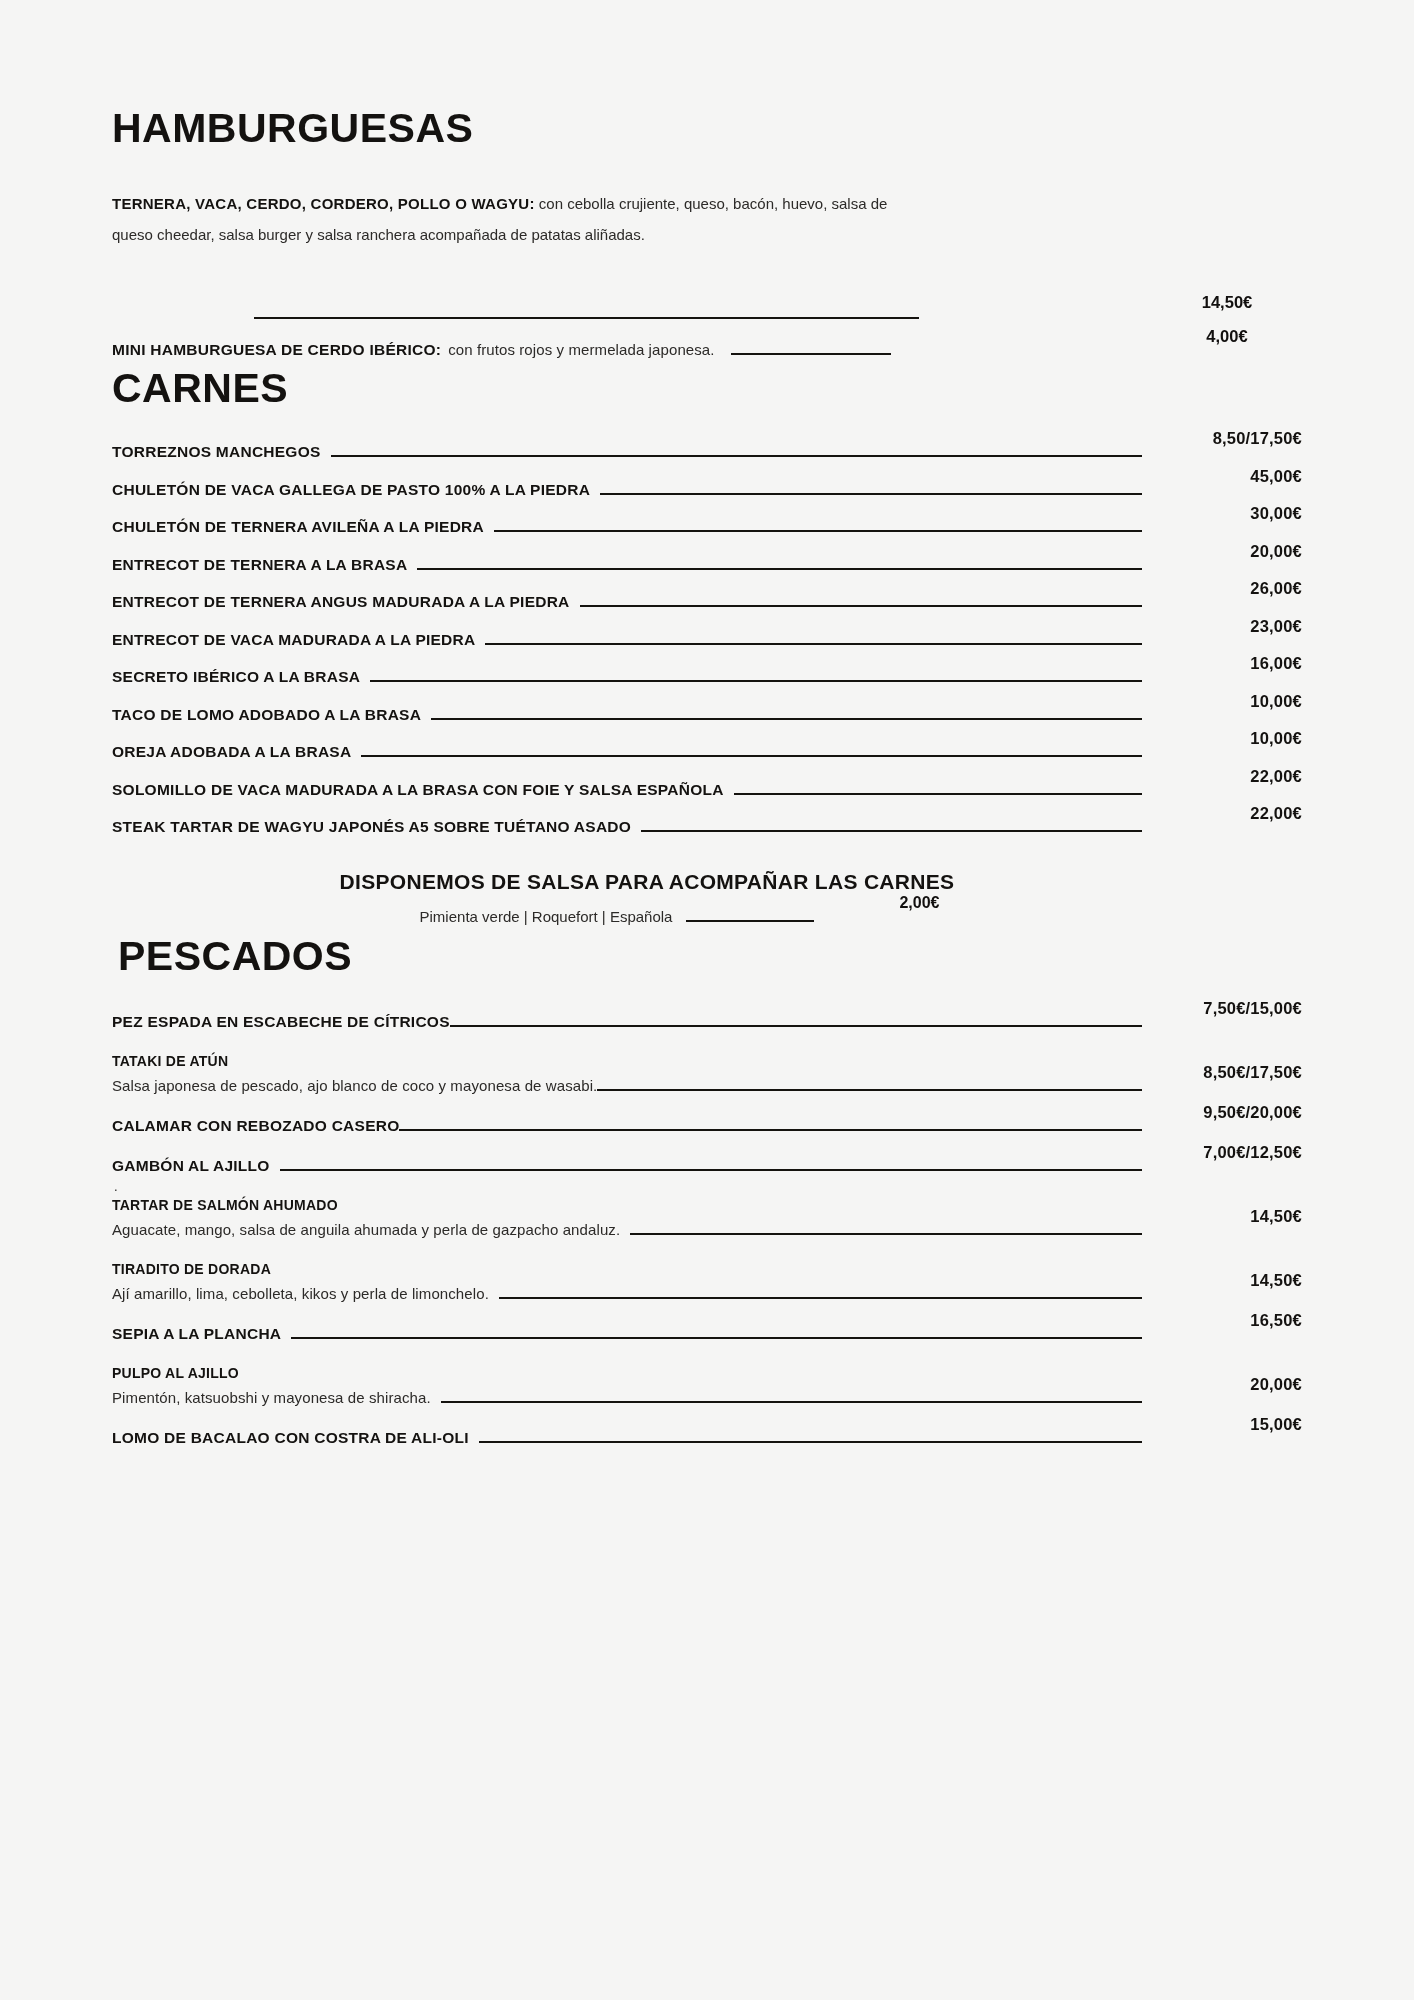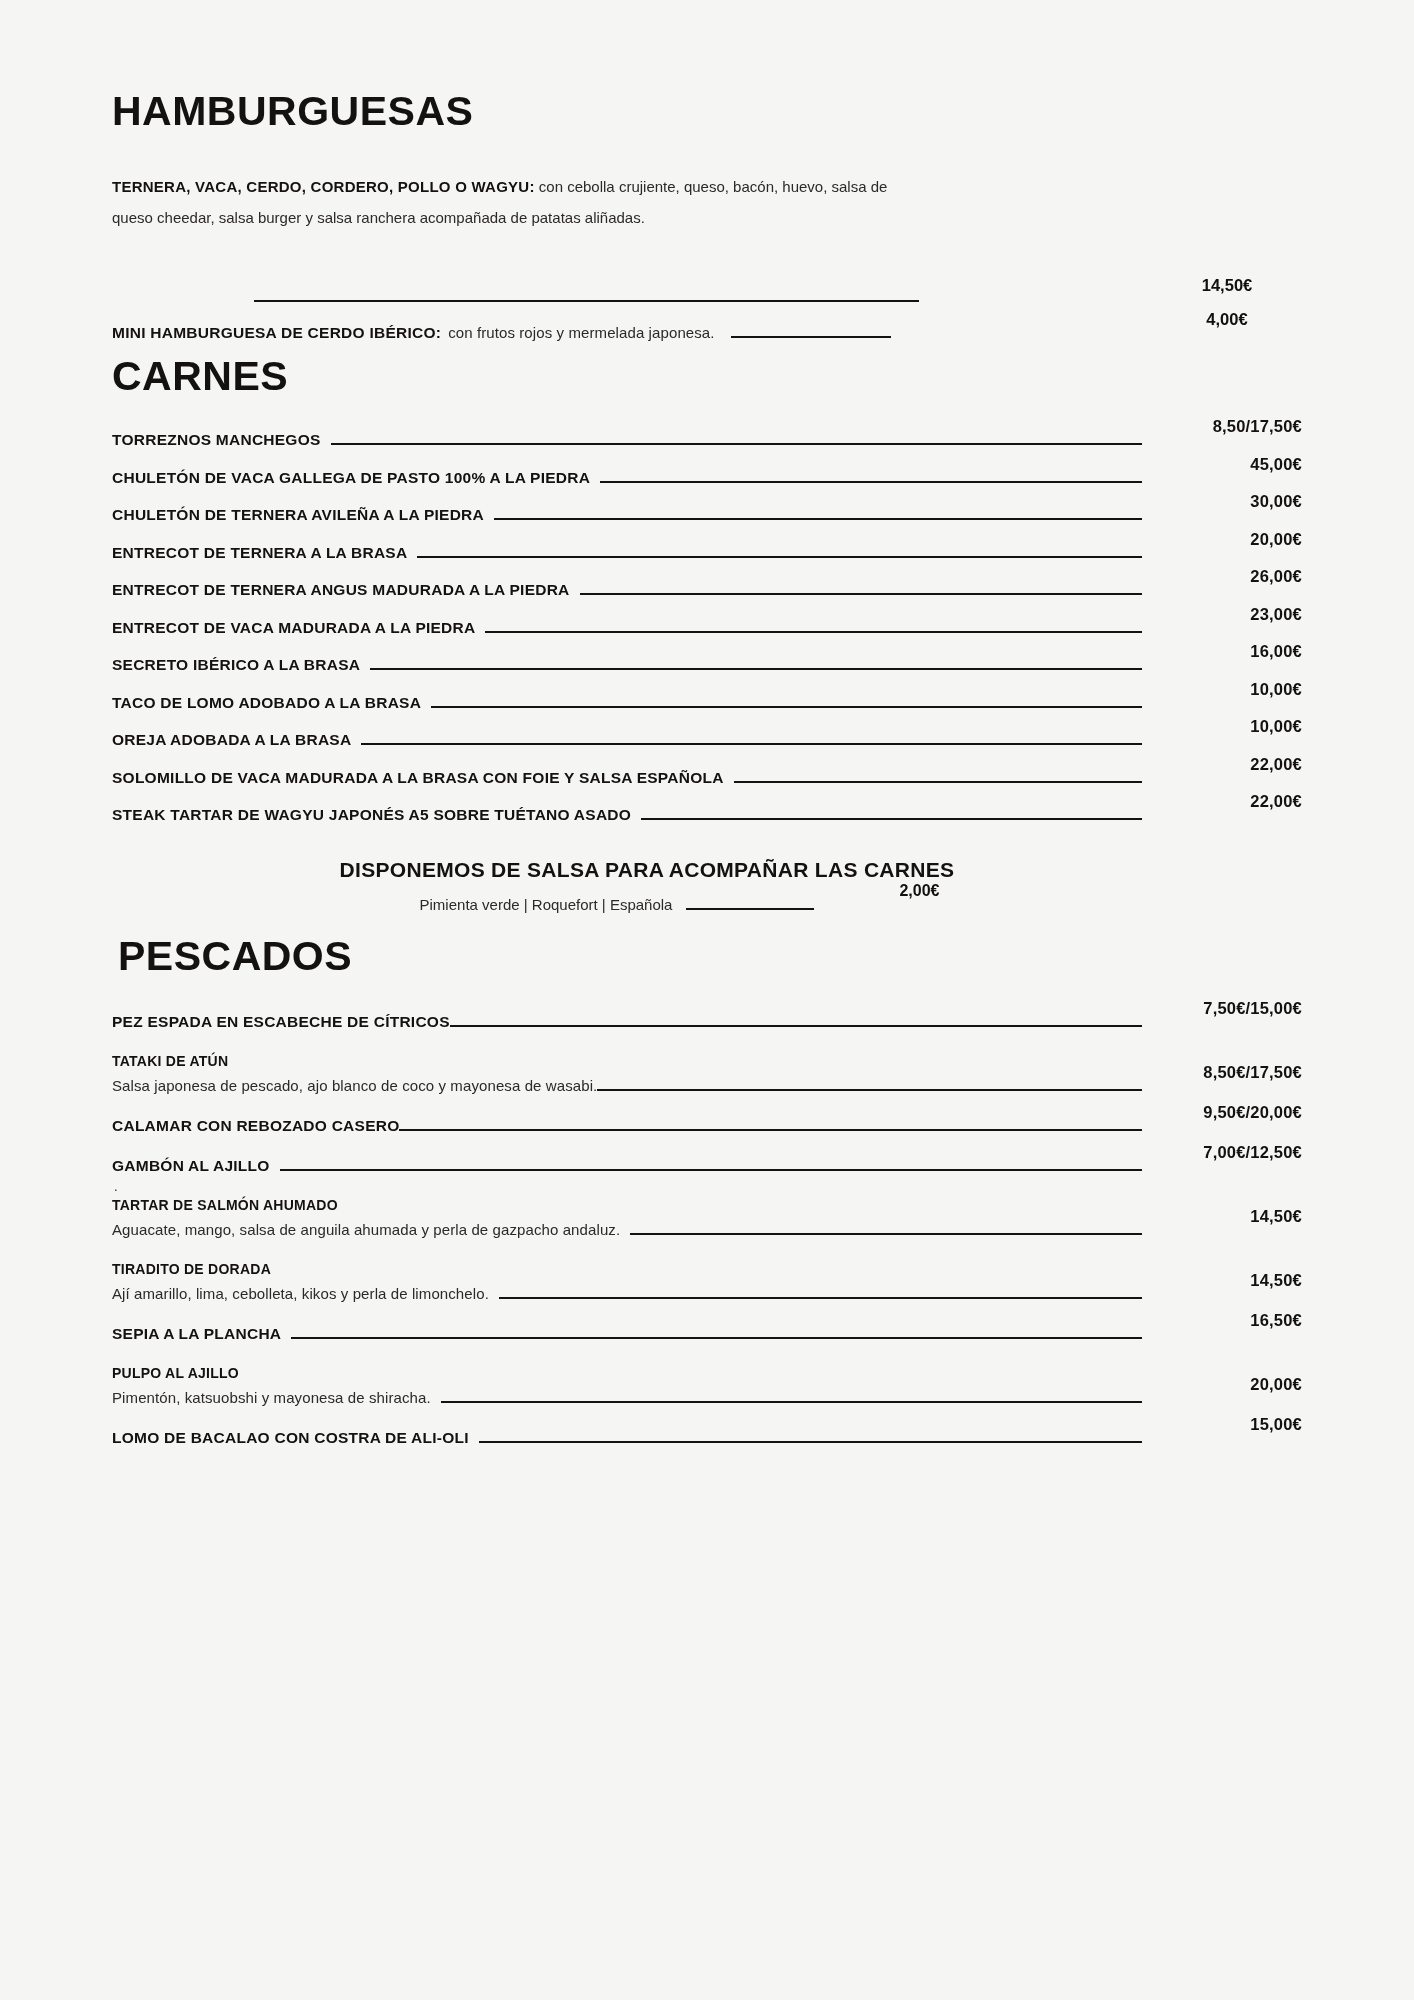--- a/index.html
+++ b/index.html
@@ -77,21 +77,21 @@
     font-weight: 400;
     color: #2c2a28;
     letter-spacing: 0.1px;
     white-space: nowrap;
   }
 
   
   #hamburguesas-section {
     position: absolute;
     left: 112px;
-    top: 91px;
+    top: 108px;
     width: 1190px;
   }
   #hamburguesas-section .section-title { margin-bottom: 40px; }
 
   .burger-block {
     position: relative;
     width: 100%;
   }
 
   .burger-para {
@@ -147,21 +147,21 @@
     text-align: center;
     font-size: 16.5px;
     font-weight: 700;
     white-space: nowrap;
   }
 
   
   #carnes-section {
     position: absolute;
     left: 112px;
-    top: 356px;
+    top: 368px;
     width: 1190px;
   }
   #carnes-section .section-title { margin-bottom: 34px; }
 
   .carnes-list .row { margin-bottom: 17.5px; }
   .carnes-list .price { transform: translateY(-15px); }
 
   
   .salsa-block {
     margin-top: 32px;

